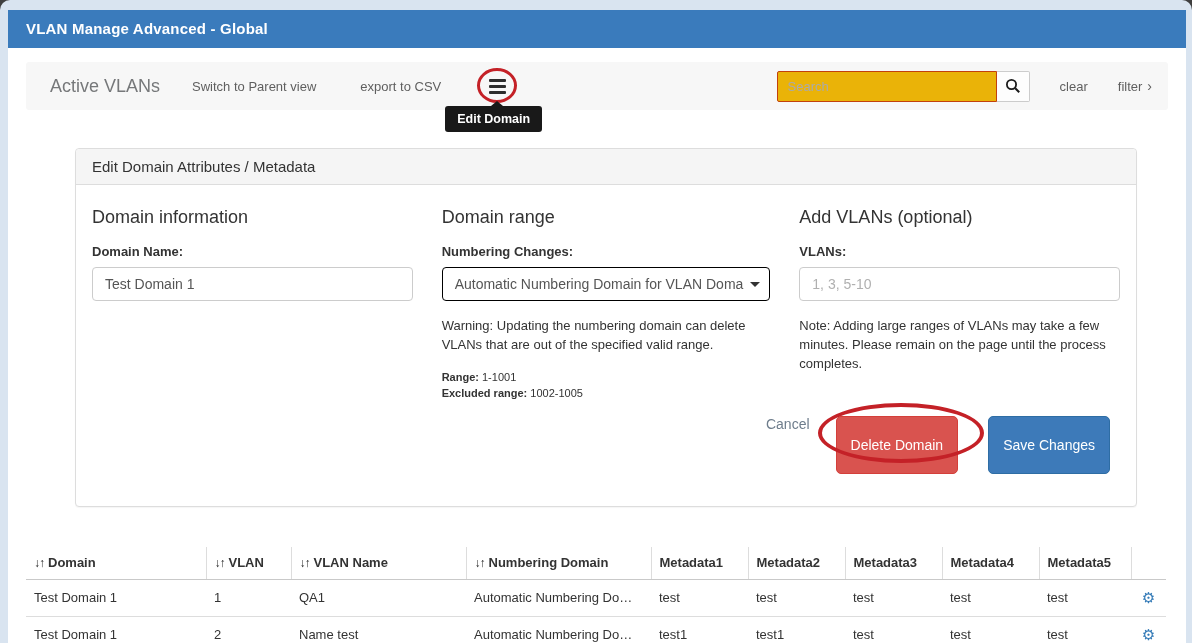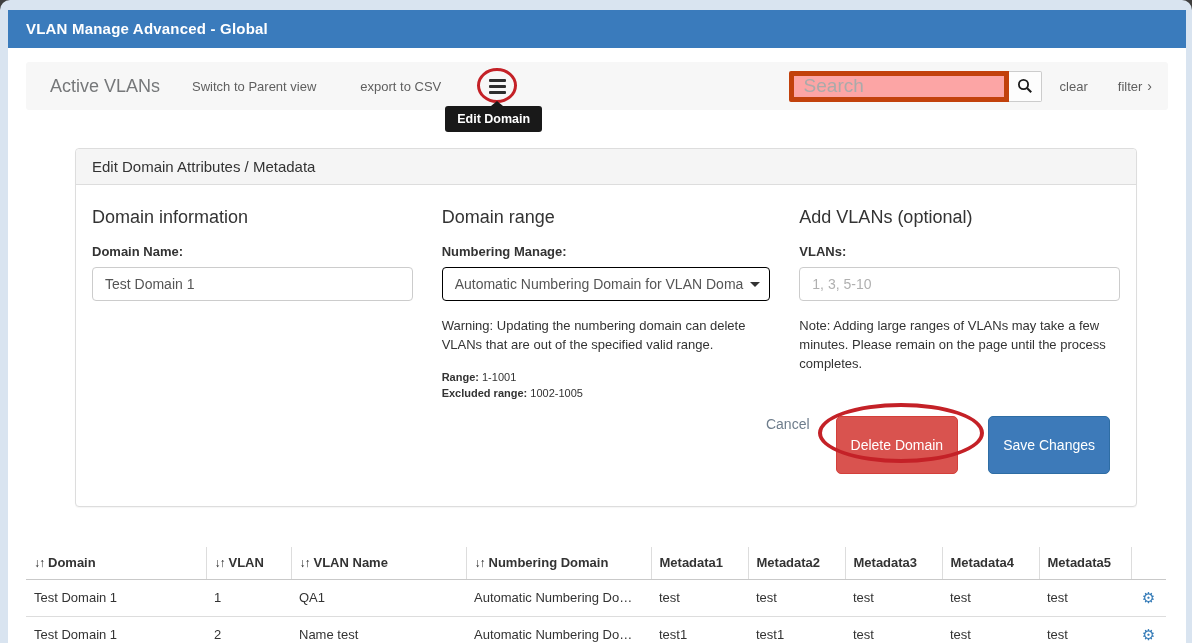--- a/index.html
+++ b/index.html
@@ -28,28 +28,28 @@
   .circle-menu { position:absolute; left:0; top:-1px; width:40px; height:35px;
                  border:3px solid #c42127; border-radius:50%; pointer-events:none; }
   .tooltip { position:absolute; top:37px; left:-32px; background:#191919; color:#fff;
              font-size:12.5px; font-weight:bold; padding:6px 12px; border-radius:3px;
              white-space:nowrap; z-index:5; }
   .tooltip:before { content:""; position:absolute; top:-5px; left:46px;
                     border-left:6px solid transparent; border-right:6px solid transparent;
                     border-bottom:5px solid #191919; }
   .tb-spacer { flex:1; }
   .search-group { display:flex; }
-  .search-input { width:220px; height:31px; border:5px solid #c2410c; border-radius:2px 0 0 2px;
-                  padding:0 10px; font-size:19px; color:#555; background:#fca5a5; outline:none;
+  .search-input { width:220px; height:31px; border:1px solid #c2410c; border-radius:2px 0 0 2px;
+                  padding:0 10px; font-size:13px; color:#555; background:#eab308; outline:none;
                   font-family:"Liberation Sans", sans-serif; }
   .search-input::placeholder { color:#aaa; }
   .search-btn { width:33px; height:31px; border:1px solid #ccc; border-left:none; background:#fdfdfd;
                 border-radius:0 2px 2px 0; display:flex; align-items:center; justify-content:center;
                 cursor:pointer; }
-  .tb-clear { margin-left:18px; }
+  .tb-clear { margin-left:30px; }
   .tb-filter { margin-left:30px; margin-right:16px; display:flex; align-items:center; gap:5px; }
   .chev { font-size:14px; color:#5f5f5f; }
 
   
   .panel { margin:38px 49px 0 67px; border:1px solid #ddd; border-radius:4px; background:#fff;
            box-shadow:0 1px 1px rgba(0,0,0,.04); }
   .panel-heading { background:#f5f5f5; border-bottom:1px solid #ddd; border-radius:4px 4px 0 0;
                    padding:9px 16px; font-size:15px; color:#333; }
   .panel-body { padding:22px 16px 16px; }
   .cols { display:grid; grid-template-columns:1fr 1fr 1fr; column-gap:29px; }
@@ -138,21 +138,21 @@
       <div class="cols">
 
         <div class="col">
           <div class="col-heading">Domain information</div>
           <div class="fld-label">Domain Name:</div>
           <input class="txt-input" type="text" value="Test Domain 1" style="">
         </div>
 
         <div class="col">
           <div class="col-heading">Domain range</div>
-          <div class="fld-label">Numbering Manage:</div>
+          <div class="fld-label">Numbering Changes:</div>
           <div class="select">
             <span>Automatic Numbering Domain for VLAN Doma</span>
             <span class="caret"></span>
           </div>
           <div class="help-text">Warning: Updating the numbering domain can delete VLANs that are out of the specified valid range.</div>
           <div class="range-lines">
             <div><b>Range:</b><span> 1-1001</span></div>
             <div><b>Excluded range:</b><span> 1002-1005</span></div>
           </div>
         </div>

